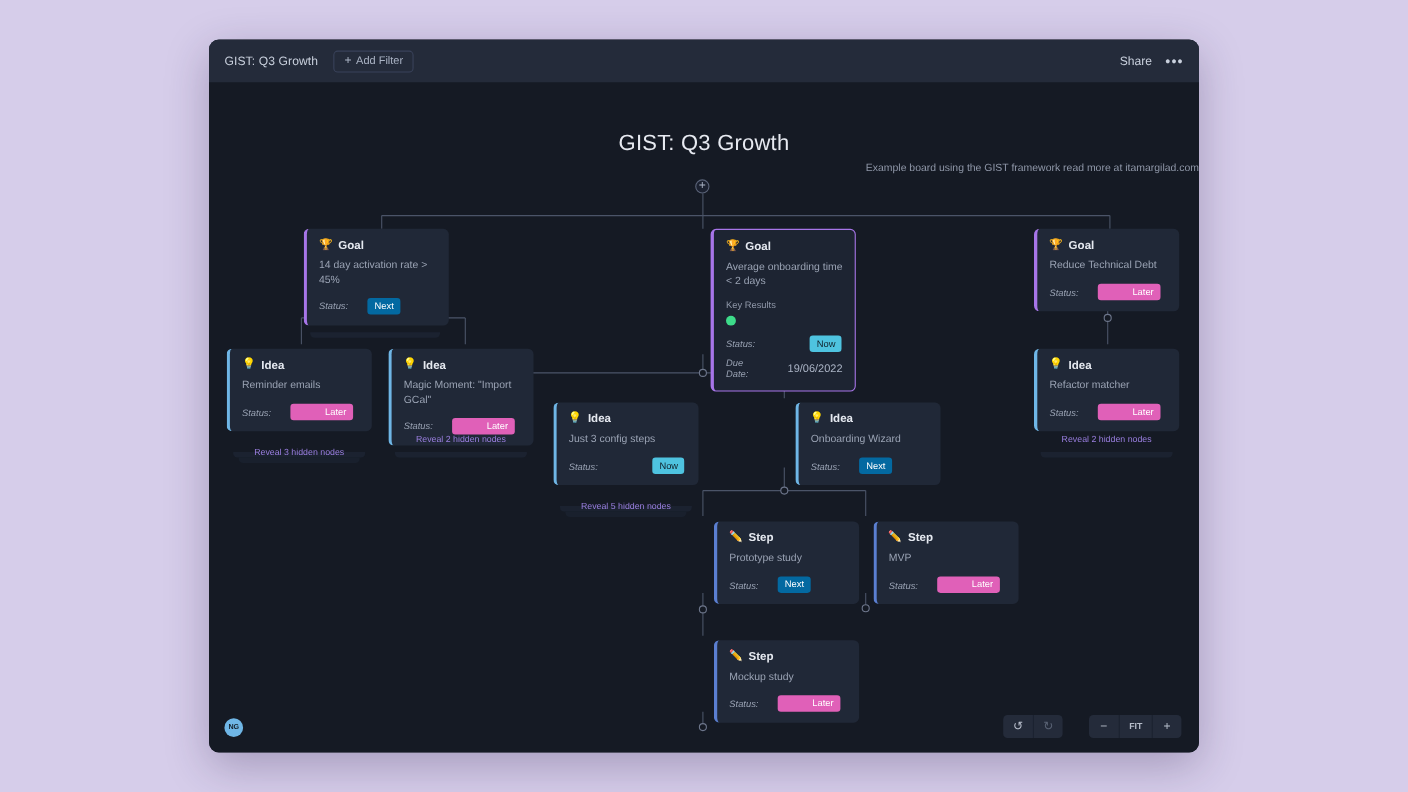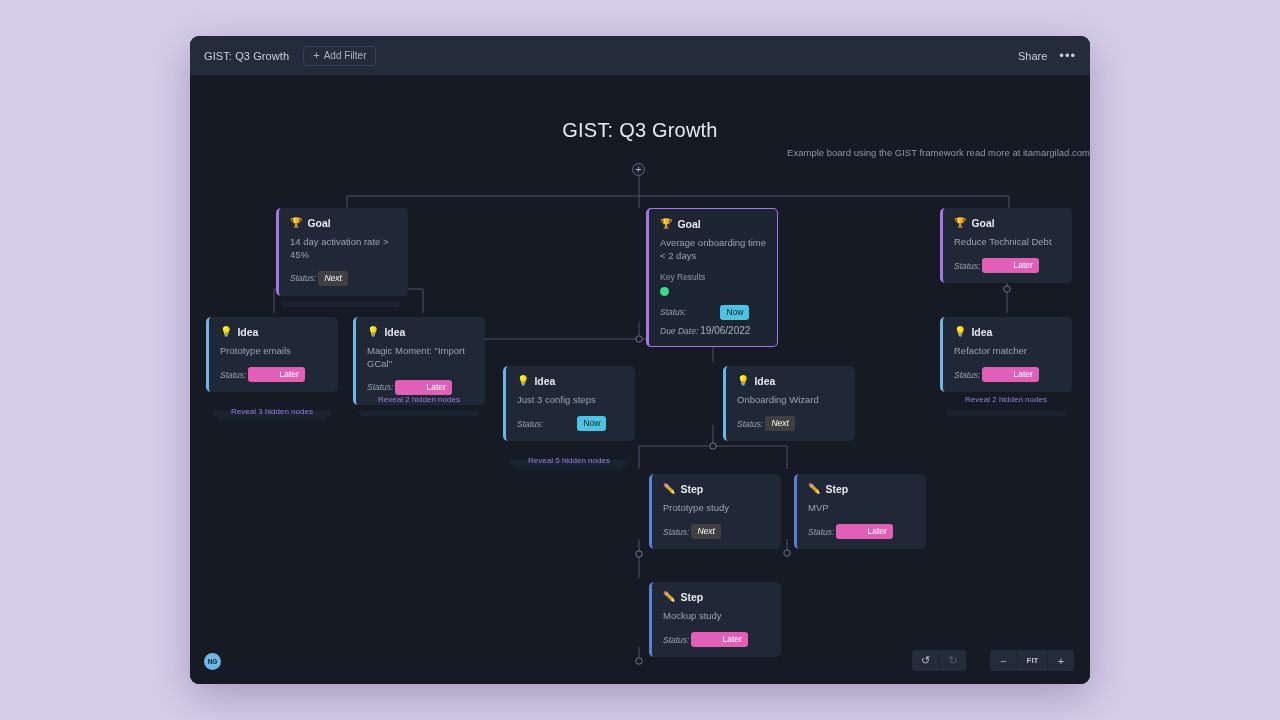--- a/index.html
+++ b/index.html
@@ -94,32 +94,32 @@
   }
   .card-head {
     display: flex; align-items: center; gap: 5px;
     font-size: 10.5px; font-weight: bold; color: #e5e9f0;
     margin-bottom: 7px;
   }
   .card-head .glyph { font-size: 10px; line-height: 1; }
   .card-text { font-size: 9.5px; color: #9aa3b4; line-height: 1.35; margin-bottom: 9px; }
   .kr-label { font-size: 8.5px; color: #8f97a8; margin-bottom: 5px; }
   .kr-dot { width: 9px; height: 9px; border-radius: 50%; background: #3ddb8a; margin-bottom: 9px; }
-  .meta-row { display: flex; align-items: center; gap: 2px; margin-top: 2px; }
+  .meta-row { display: flex; align-items: center; gap: 18px; margin-top: 2px; }
   .meta-label { font-size: 8.5px; font-style: italic; color: #98a1b2; }
   .meta-value { font-size: 10px; color: #aab3c4; text-align: right; }
   .badge {
     display: inline-block;
     font-size: 8.5px; line-height: 1;
     padding: 3px 6px 4px 6px;
     border-radius: 3px;
     color: #ffffff;
   }
   .badge.now   { background: #4ec3e0; color: #10212b; margin-left: 32px; }
-  .badge.next  { background: #404040; font-style: italic; }
+  .badge.next  { background: #0369a1; }
   .badge.later { background: #e060b8; padding-left: 31px; }
 
   
   .stack {
     position: absolute;
     height: 5px;
     background: #1b2230;
     border-radius: 0 0 4px 4px;
   }
   .stack.s2 { background: #19202d; }
@@ -267,21 +267,21 @@
       </div>
     </div>
 
     <div class="stack" style="left:22px; top:336px; width:120px;"></div>
     <div class="stack s2" style="left:27px; top:341px; width:110px;"></div>
     <div class="card idea" style="left:16px; top:242px; width:132px;">
       <div class="card-head">
         <span class="glyph">💡</span>
         <span>Idea</span>
       </div>
-      <div class="card-text">Prototype emails</div>
+      <div class="card-text">Reminder emails</div>
       <div class="meta-row">
         <span class="meta-label">Status:</span>
         <span class="badge later">Later</span>
       </div>
     </div>
     <div class="reveal" style="left:16px; top:332px; width:132px;">Reveal 3 hidden nodes</div>
 
     <div class="stack" style="left:169px; top:336px; width:120px;"></div>
     <div class="card idea" style="left:163px; top:242px; width:132px;">
       <div class="card-head">

